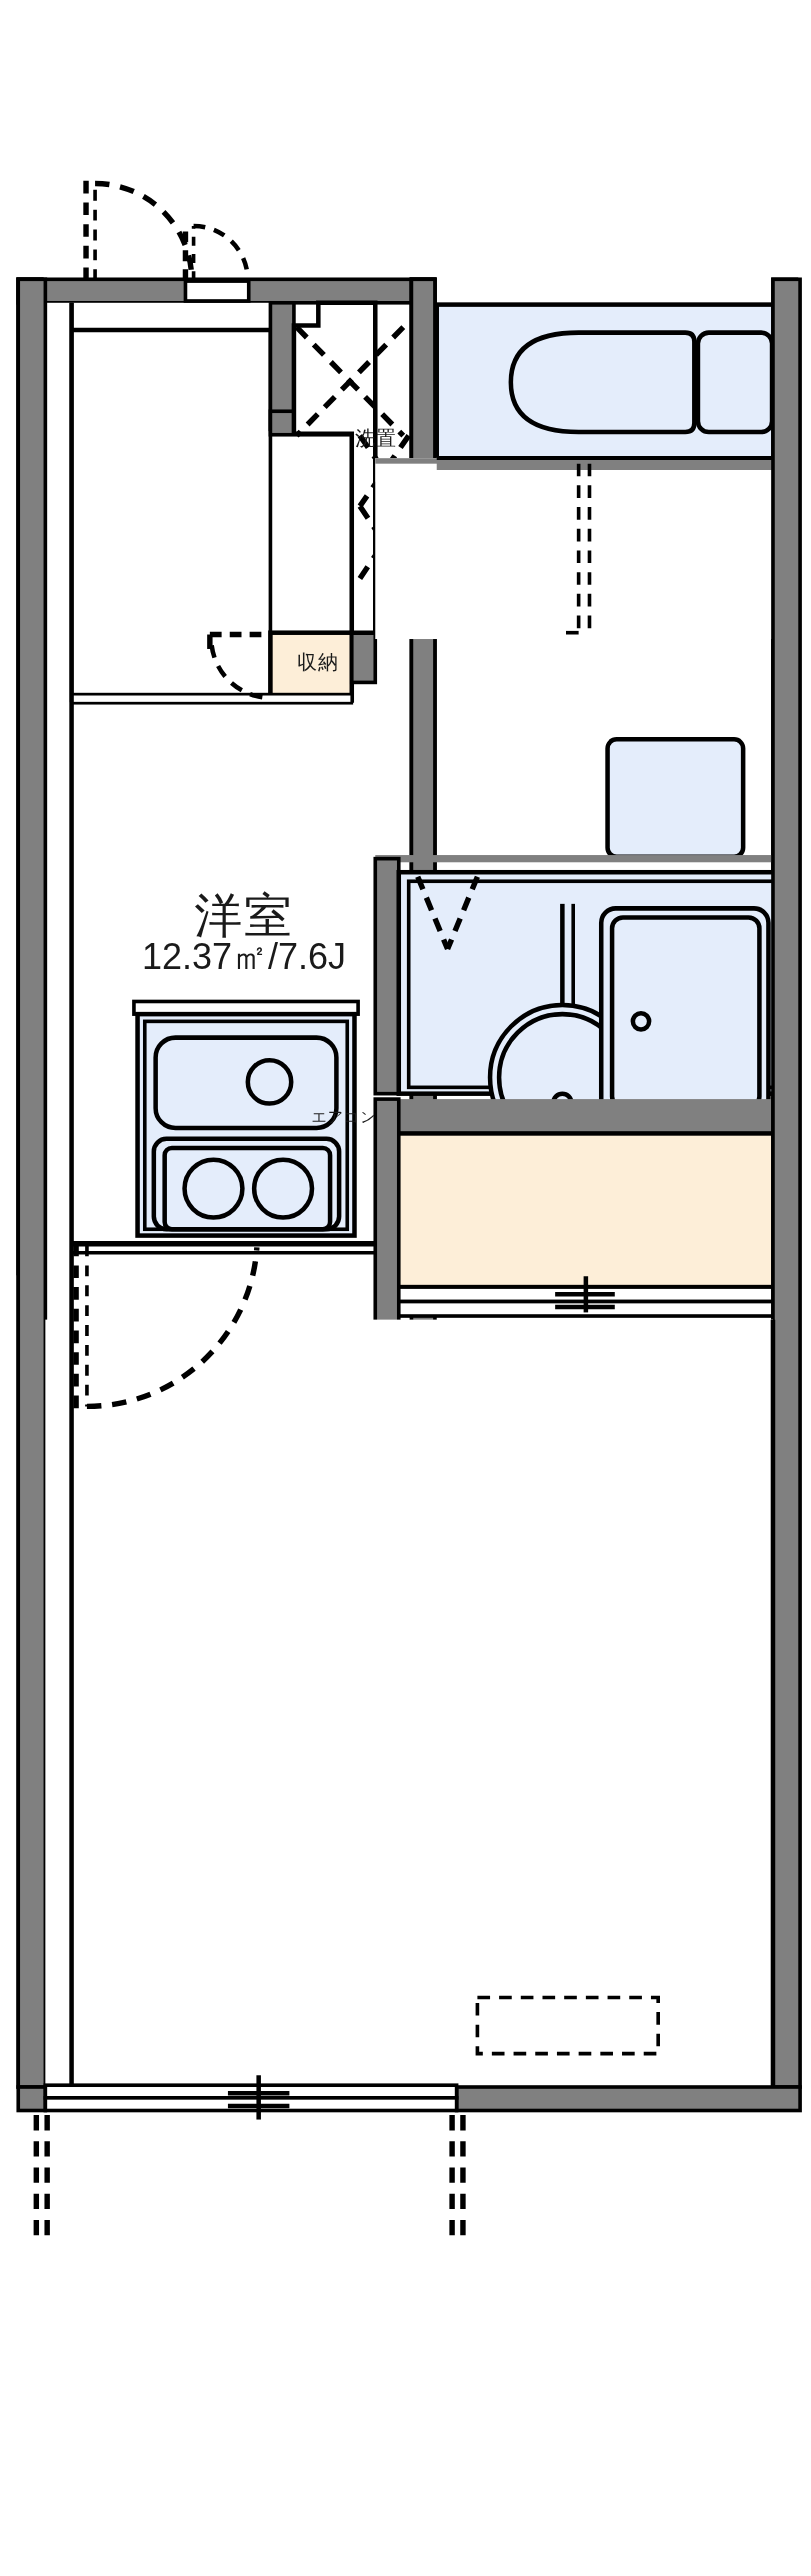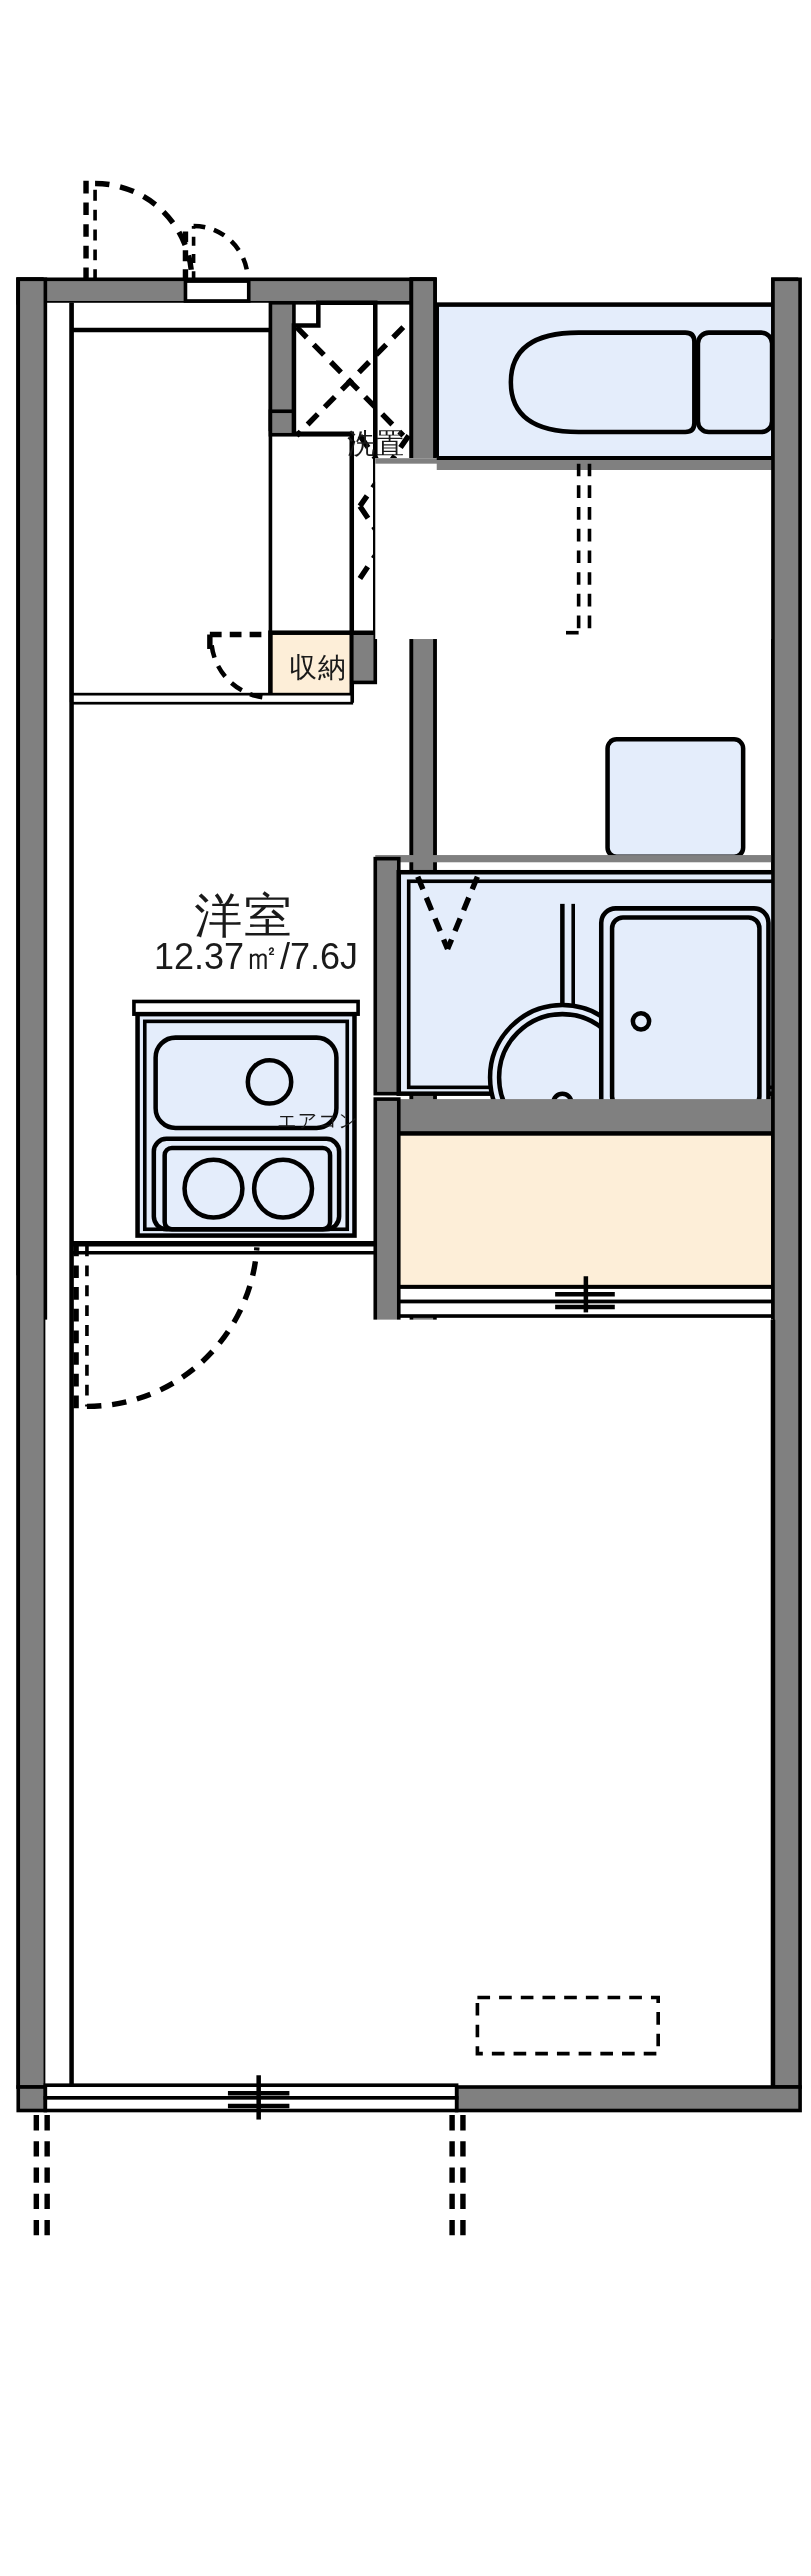--- a/index.html
+++ b/index.html
@@ -1,23 +1,23 @@
 <!DOCTYPE html>
 <html style="font-size:14.5px"><head>
 <meta charset="utf-8">
 <style>
   html,body{margin:0;padding:0;background:#fff;}
   body{font-family:"Liberation Sans","DejaVu Sans",sans-serif;}
   #stage{position:relative;width:812px;height:2576px;background:#ffffff;overflow:hidden;}
   #fp{position:absolute;left:0;top:0;width:812px;height:2576px;}
   .lbl{position:absolute;color:#1a1a1a;white-space:nowrap;}
   .room-name{font-size:48px;letter-spacing:1.8px;}
-  .room-area{font-size:36px;letter-spacing:0px;margin-left:12px;}
-  .small-name{font-size:28px;letter-spacing:0.9px;}
-  .tiny-name{font-size:19px;letter-spacing:0.9px;}
+  .room-area{font-size:36px;letter-spacing:0px;}
+  .small-name{font-size:20px;letter-spacing:0.9px;}
+  .tiny-name{font-size:15px;letter-spacing:0.9px;margin-left:26px;}
   .ctr{transform:translateX(-50%);text-align:center;}
 </style>
 </head>
 <body>
 
 <div id="stage">
 
 <svg id="fp" viewBox="0 0 898 2850" xmlns="http://www.w3.org/2000/svg">
 
   <g>

